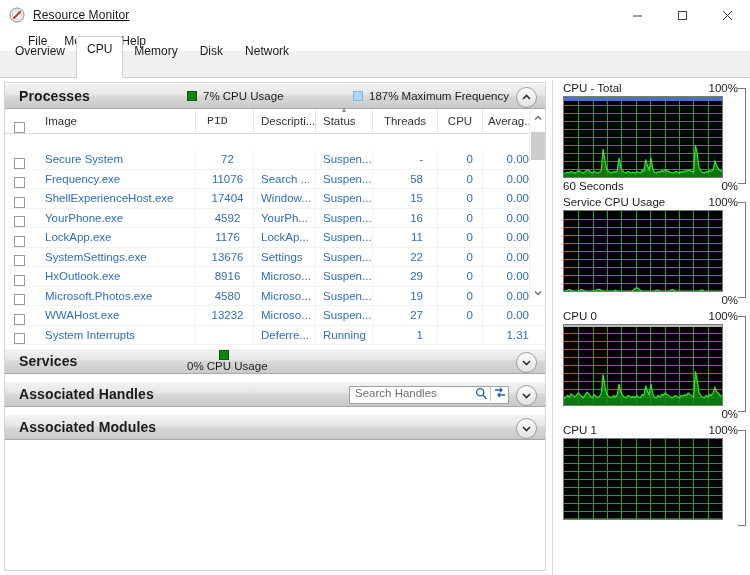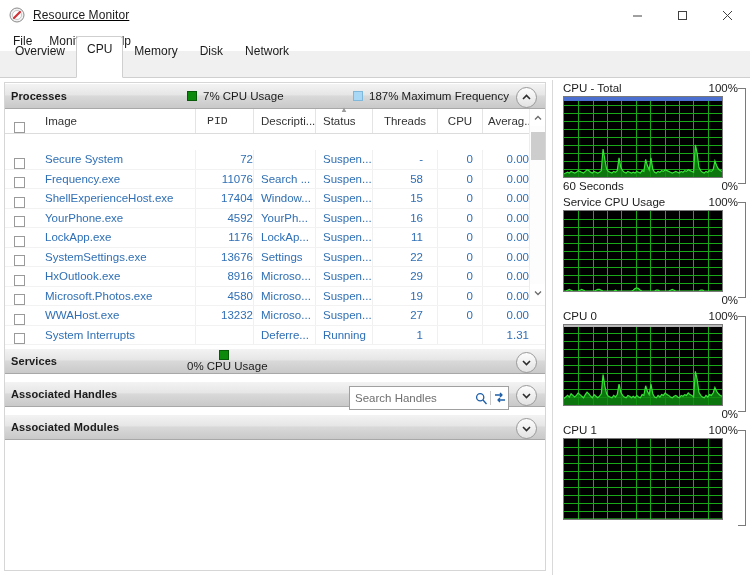--- a/index.html
+++ b/index.html
@@ -54,21 +54,21 @@
   .win-btn svg { display: block; }
 
   
   .menubar {
     position: absolute;
     left: 0; top: 30px;
     width: 750px; height: 21px;
     background: #ffffff;
     display: flex;
     align-items: center;
-    padding-left: 8px;
+    padding-left: 23px;
     box-sizing: border-box;
   }
   .menu-item {
     font-size: 12px;
     color: #1b1b1b;
     padding: 2px 9px 2px 5px;
     margin-right: 3px;
   }
 
   
@@ -139,24 +139,24 @@
     position: relative;
     height: 26px;
     background: linear-gradient(to bottom, #f3f3f3 0%, #e6e6e6 45%, #d9d9d9 50%, #c9c9c9 100%);
     border-top: 1px solid #ffffff;
     border-bottom: 1px solid #a8a8a8;
     display: flex;
     align-items: center;
     box-sizing: border-box;
   }
   .sect-title {
-    font-size: 11px;
+    font-size: 14px;
     font-weight: bold;
     color: #1b1b1b;
-    margin-left: 6px;
+    margin-left: 14px;
     letter-spacing: .1px;
   }
   .sect-stat {
     display: flex;
     align-items: center;
     font-size: 11.5px;
     color: #1b1b1b;
   }
   .swatch {
     width: 10px; height: 10px;
@@ -203,21 +203,21 @@
   .prow .cell { height: 18.5px; line-height: 18.5px; box-sizing: border-box; overflow: hidden; white-space: nowrap; }
   .prow .cell + .cell { border-left: 1px solid #f0f0f0; }
   .cb {
     width: 11px; height: 11px;
     border: 1px solid #9a9a9a;
     background: #ffffff;
     box-sizing: border-box;
     flex: none;
   }
   .c-img   { width: 190px; display: flex; align-items: flex-end; padding-left: 9px; gap: 20px; }
-  .c-pid   { width: 58px;  text-align: right; padding-left: 6px; }
+  .c-pid   { width: 58px;  text-align: center; padding-left: 6px; }
   .c-desc  { width: 62px;  padding-left: 7px; }
   .c-stat  { width: 57px;  padding-left: 7px; }
   .c-thr   { width: 65px;  text-align: right; padding-right: 14px; }
   .c-cpu   { width: 45px;  text-align: right; padding-right: 9px; }
   .c-avg   { width: 55px;  text-align: right; padding-right: 8px; }
   .col-head .c-pid { text-align: left; padding-left: 11px; font-family: Liberation Mono, monospace; }
   .col-head .c-thr { text-align: center; padding-right: 0; }
   .col-head .c-cpu { text-align: center; padding-right: 0; }
   .col-head .c-avg { text-align: left; padding-left: 5px; }
   .sort-caret {
@@ -247,26 +247,26 @@
   .sb-thumb {
     position: absolute;
     left: 1px; width: 14px;
     background: #cdcdcd;
   }
 
   
   .searchbox {
     position: absolute;
     right: 36px; top: 4px;
-    width: 160px; height: 24px;
+    width: 160px; height: 18px;
     background: #ffffff;
     border: 1px solid #a0a0a0;
     box-sizing: border-box;
     display: flex;
-    align-items: center;
+    align-items: flex-start;
   }
   .search-input {
     border: none; outline: none;
     font-family: "Liberation Sans", sans-serif;
     font-size: 11.5px;
     color: #1b1b1b;
     background: transparent;
     width: 118px;
     margin-left: 5px;
     padding: 0;

